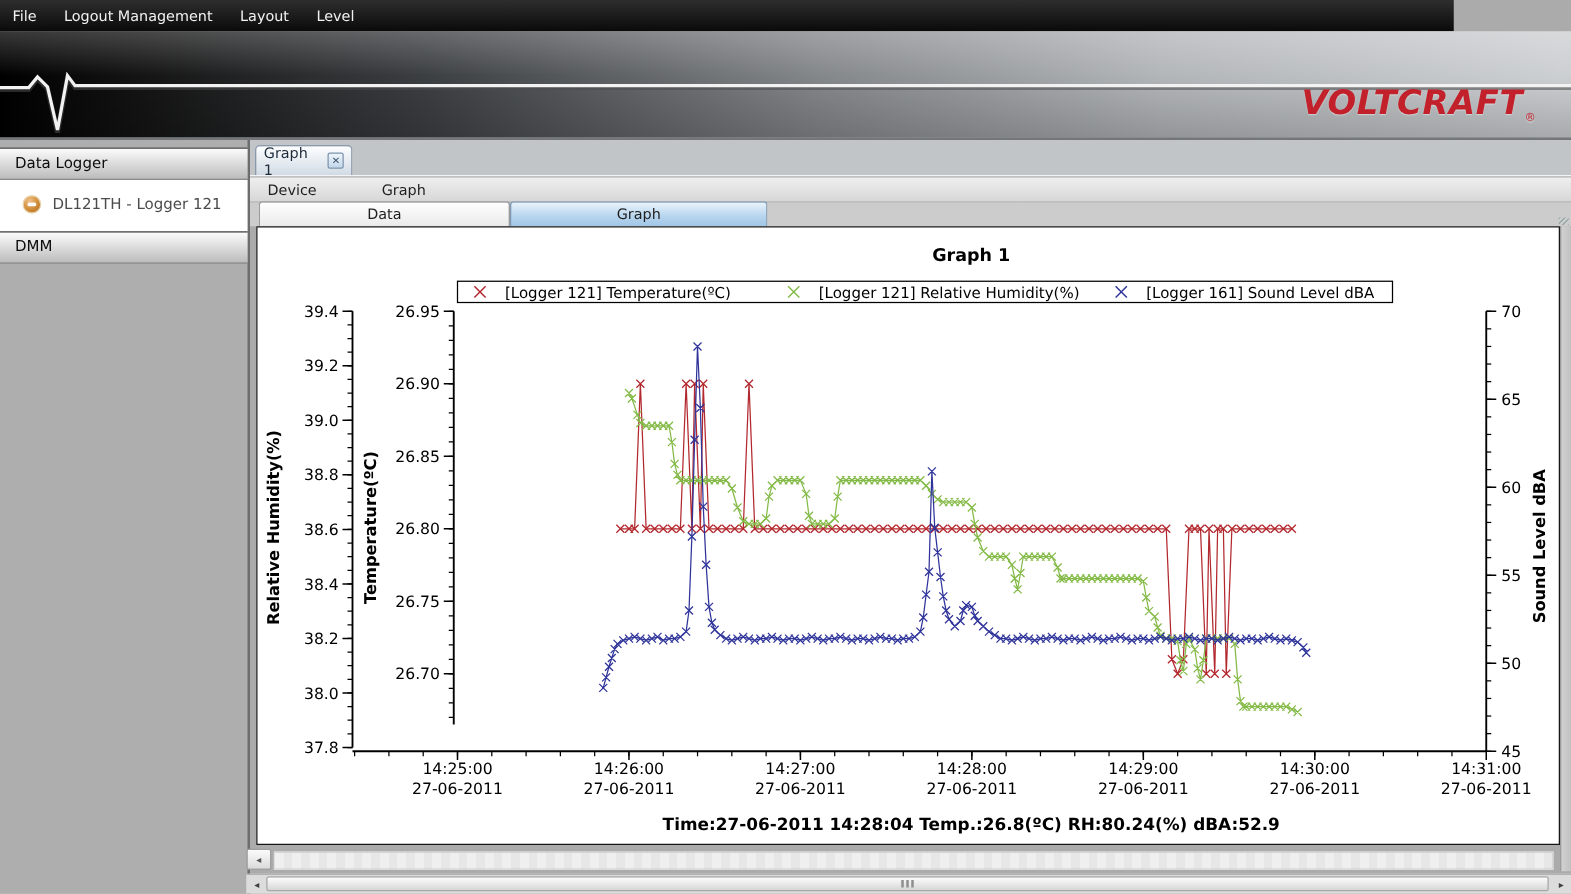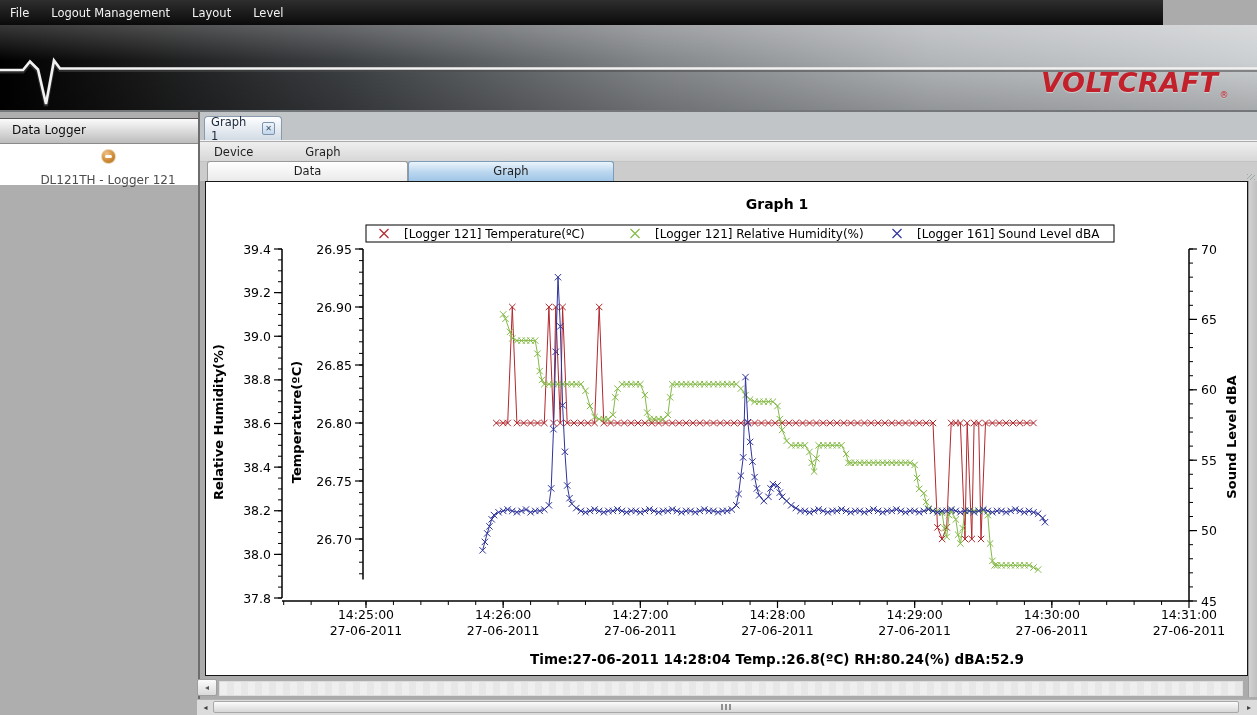--- a/index.html
+++ b/index.html
@@ -24,21 +24,21 @@
     font-style:italic;color:#c2202a;letter-spacing:.5px;text-shadow:0 1px 1px rgba(255,255,255,.45);}
   .logo .reg{font-size:9px;font-style:normal;font-weight:normal;vertical-align:-6px;margin-left:1px;color:#c2202a;}
   
   .sidebar{position:absolute;left:0;top:112px;width:200px;height:603px;
     background:#aeaeae;border-right:2px solid #6d6d6d;box-sizing:border-box;padding-top:6px;}
   .side-header{height:24px;background:linear-gradient(#fbfbfb,#bcbcbc);
     border-top:1px solid #565656;border-bottom:1px solid #8a8a8a;
     font-weight:normal;font-size:12px;color:#0d0d0d;line-height:23px;padding-left:12px;}
   .side-panel{background:#ffffff;padding:5px 0 8px 0;}
   .side-item{display:flex;align-items:center;height:28px;padding-left:18px;
-    color:#4c4c4c;font-size:12px;gap:9px;cursor:default;flex-direction:column;}
+    color:#4c4c4c;font-size:12px;gap:9px;cursor:default;}
   .dev-icon{width:15px;height:15px;border-radius:50%;flex:0 0 15px;box-sizing:border-box;
     background:radial-gradient(circle at 35% 28%,#f0c086,#d08c37 55%,#ad6c20);
     border:1px solid #e8d2ab;position:relative;}
   .dev-icon::after{content:"";position:absolute;left:3px;right:3px;top:5px;height:3px;
     background:#fff;border-radius:1.5px;}
   
   .main{position:absolute;left:200px;top:112px;width:1057px;height:603px;}
   .tabrow{position:absolute;left:0;top:0;right:0;height:29px;background:#c2c5c8;
     border-bottom:1px solid #f2f4f6;box-sizing:border-box;}
   .doc-tab{position:absolute;left:4px;bottom:0;width:78px;height:24px;box-sizing:border-box;
@@ -108,20 +108,21 @@
 </div>
 
 <div class="sidebar">
   <div class="side-header">Data Logger</div>
   <div class="side-panel">
     <div class="side-item">
       <span class="dev-icon"></span>
       <span>DL121TH - Logger 121</span>
     </div>
   </div>
+  <div class="side-header">DMM</div>
 </div>
 
 <div class="main">
   <div class="tabrow">
     <div class="doc-tab">
       <span>Graph 1</span>
       <span class="tab-close">✕</span>
     </div>
   </div>
   <div class="menustrip">

